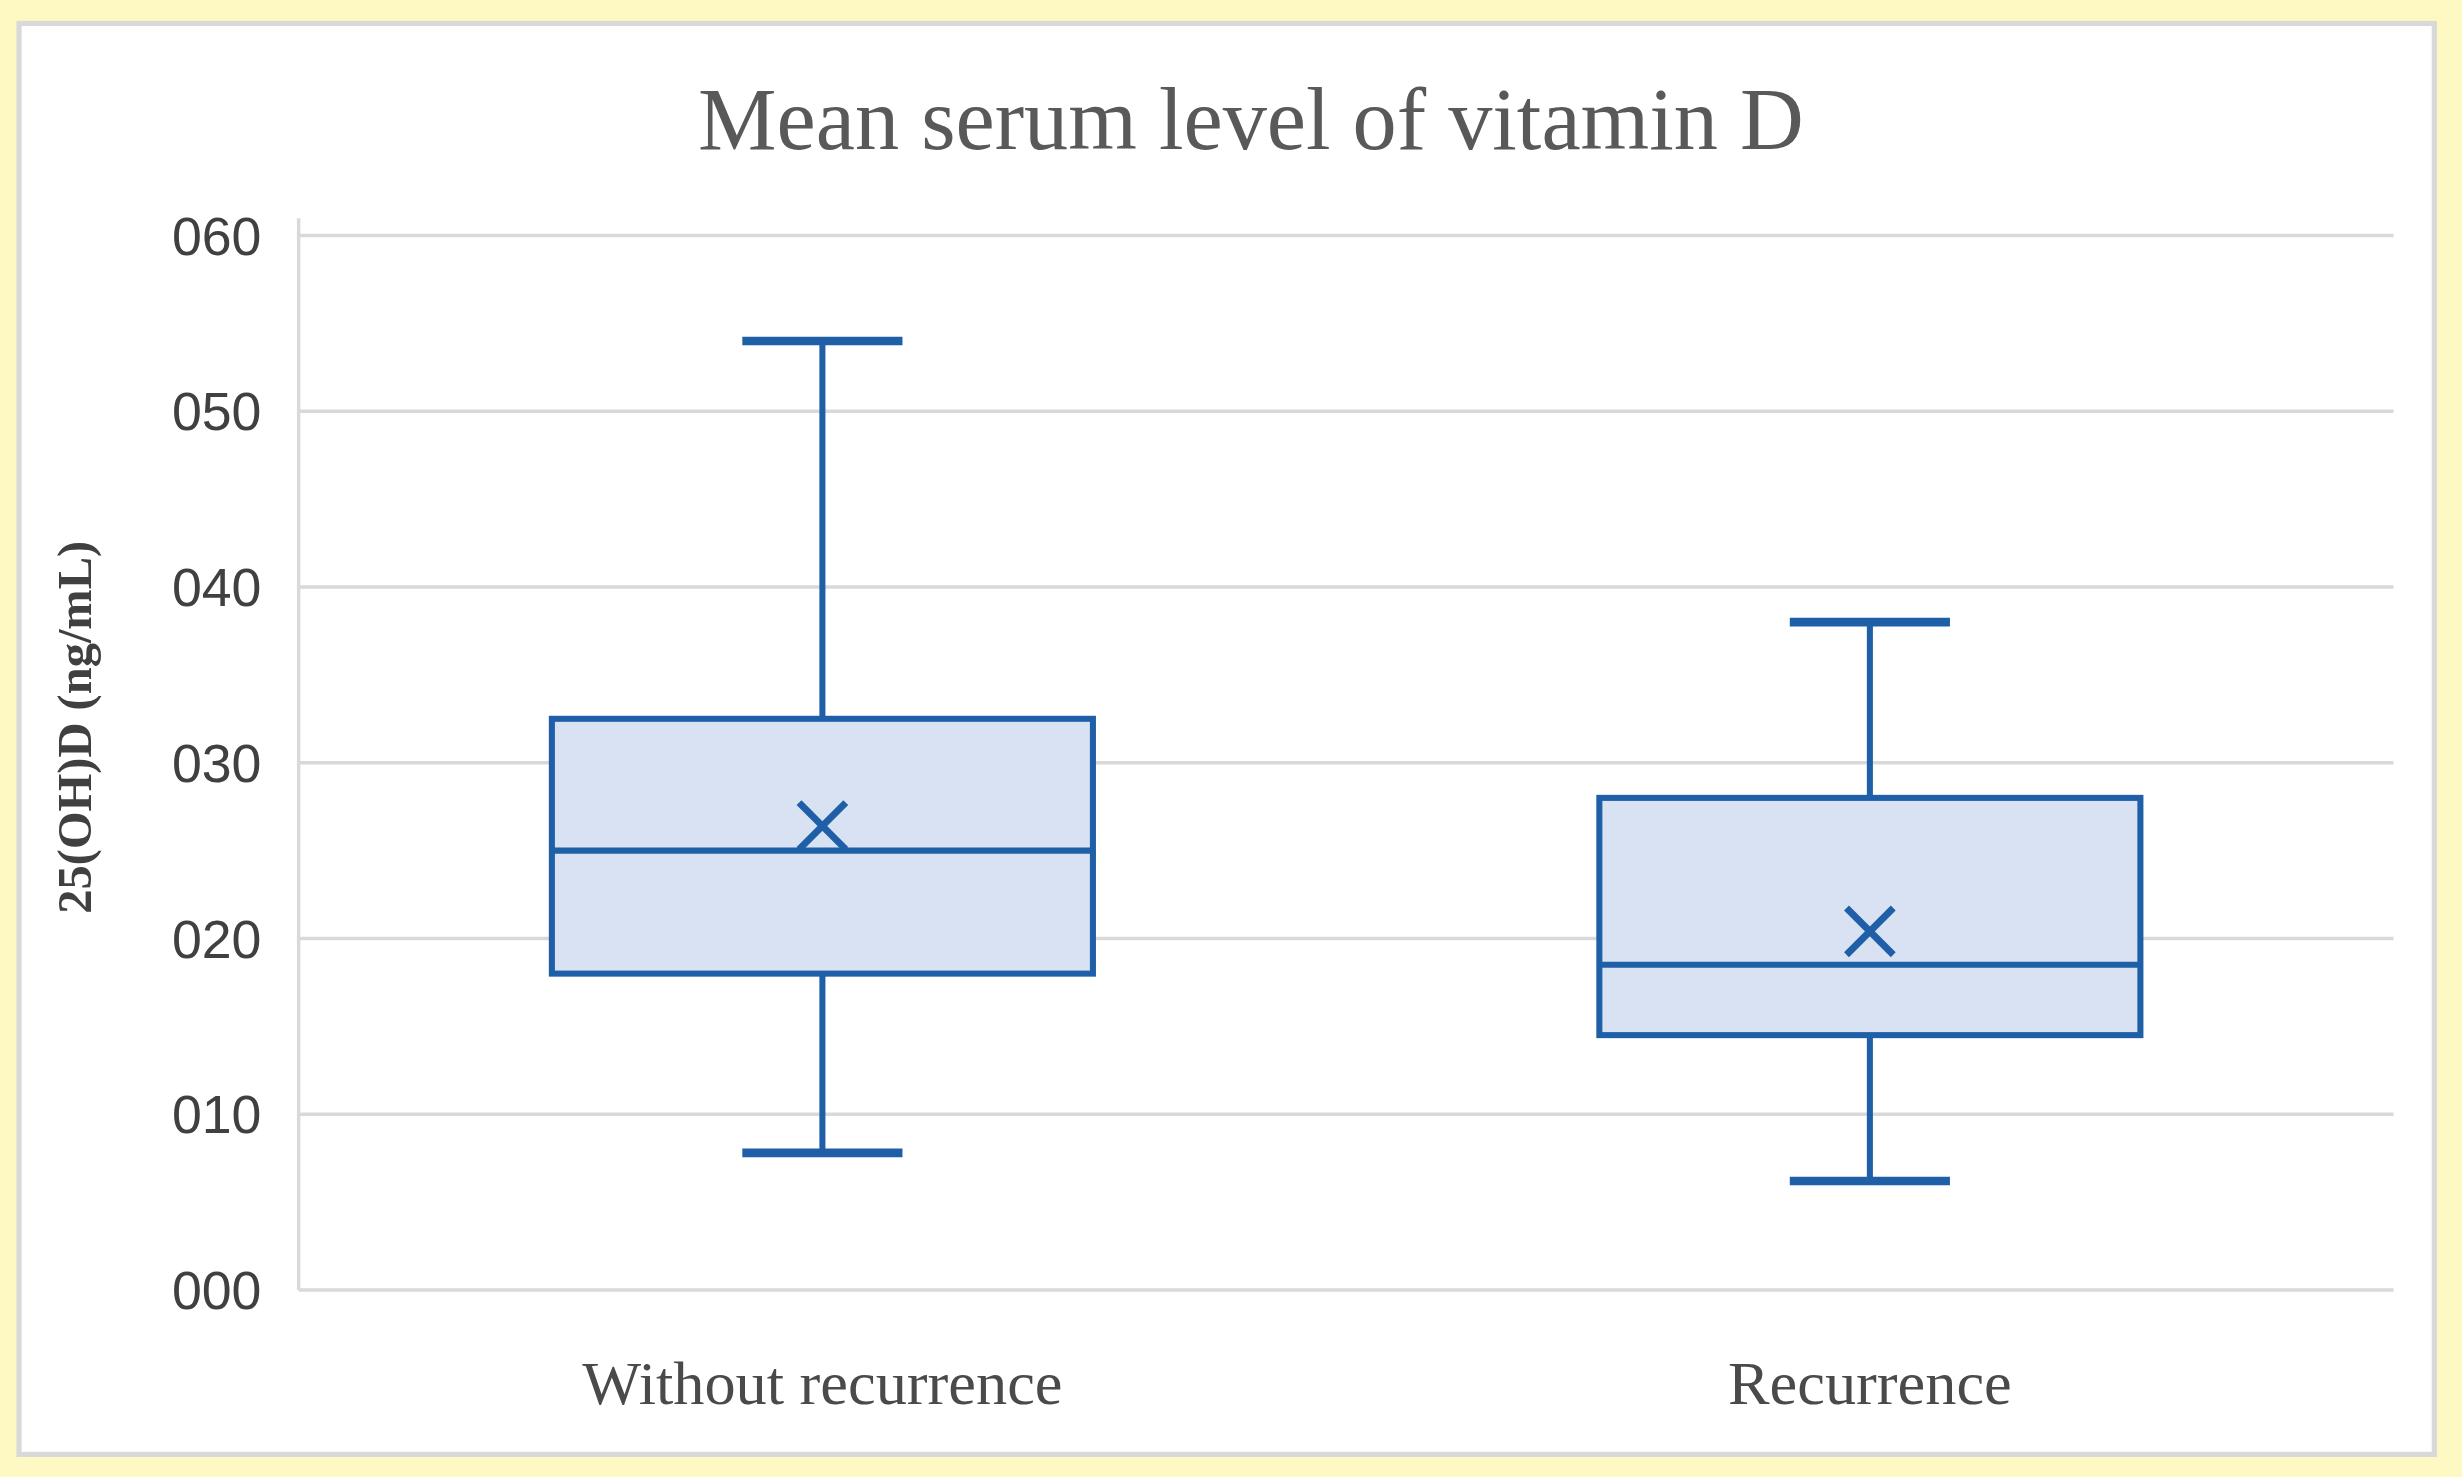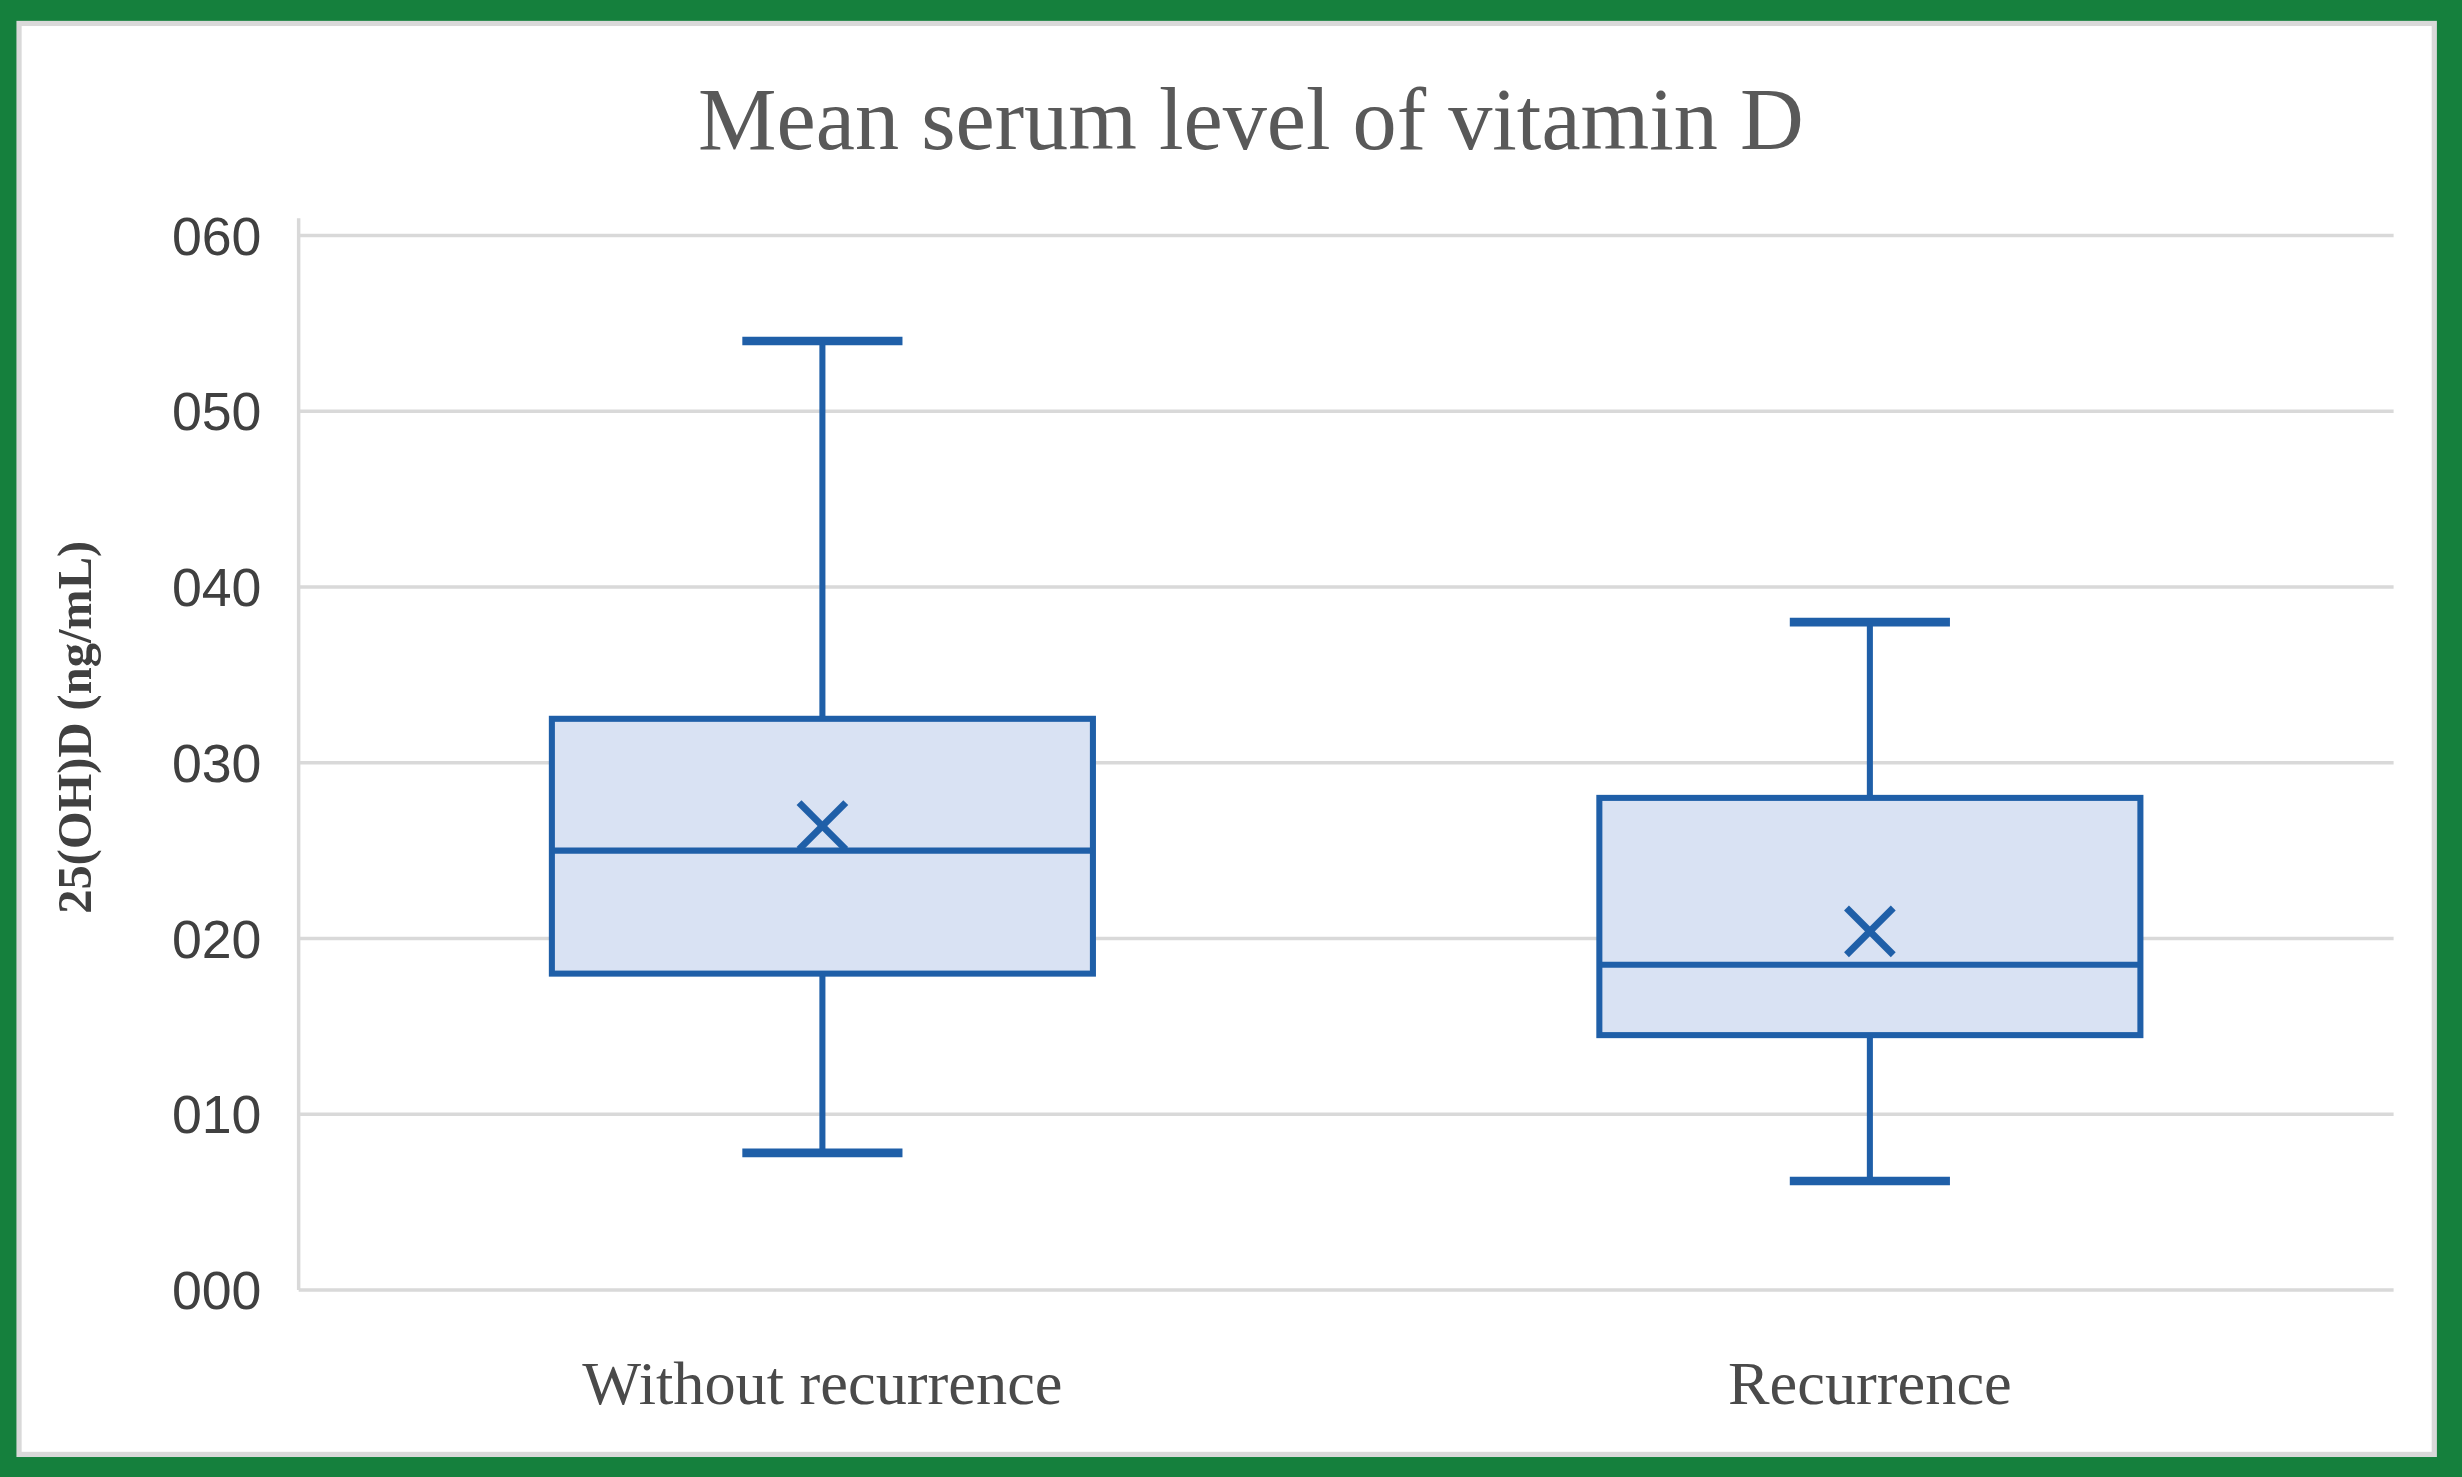--- a/index.html
+++ b/index.html
@@ -7,21 +7,21 @@
     padding: 0;
     background: #ffffff;
     width: 2462px;
     height: 1477px;
     overflow: hidden;
   }
   .stage {
     width: 2462px;
     height: 1477px;
     position: relative;
-    background: #15803d;
+    background: #fef9c3;
   }
   svg { display: block; }
   .chart-title {
     font-family: "Liberation Serif", "DejaVu Serif", serif;
     font-size: 102px;
     fill: #595959;
   }
   .y-title {
     font-family: "Liberation Serif", "DejaVu Serif", serif;
     font-size: 56px;

